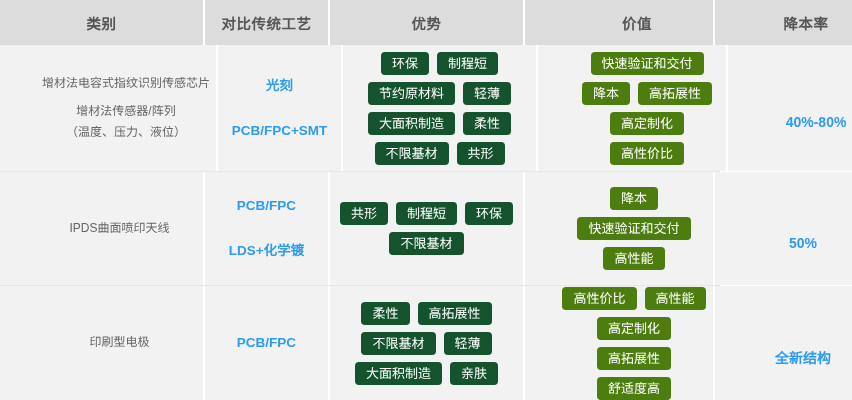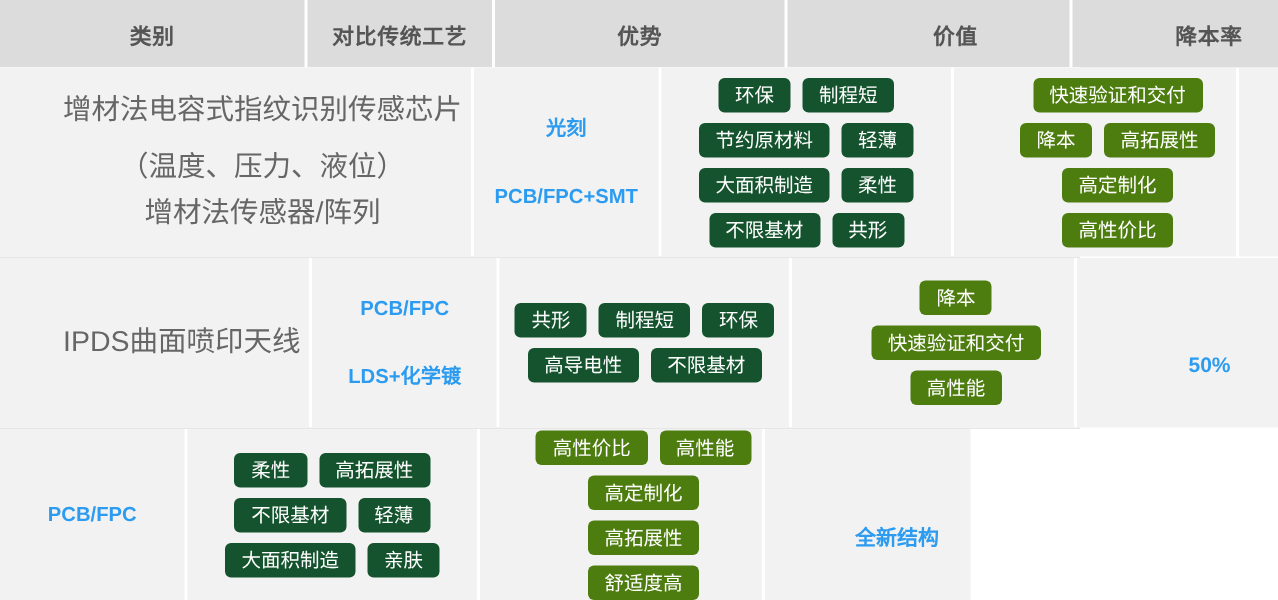--- a/index.html
+++ b/index.html
@@ -59,21 +59,21 @@
   .c-rate{flex:0 0 137px;padding-left:45px;}
 
   
   .cat-wrap{
     display:flex;flex-direction:column;
     align-items:center;justify-content:center;
     gap:11px;width:100%;
   }
   .cat-line{
     color:#666666;
-    font-size:19px;
+    font-size:12px;
     line-height:1.45;
     text-align:center;
     white-space:nowrap;
     margin-left:36px;
   }
   .cat-sub{
     display:flex;flex-direction:column;align-items:center;gap:3px;
   }
 
   
@@ -135,22 +135,22 @@
     <div class="th c-rate">降本率</div>
   </div>
 
   <div class="tbody">
 
     <div class="tr r1">
       <div class="td c-cat">
         <div class="cat-wrap">
           <div class="cat-line">增材法电容式指纹识别传感芯片</div>
           <div class="cat-sub">
+            <div class="cat-line">增材法传感器/阵列</div>
             <div class="cat-line">（温度、压力、液位）</div>
-            <div class="cat-line">增材法传感器/阵列</div>
           </div>
         </div>
       </div>
       <div class="td c-proc">
         <div class="proc-wrap">
           <div class="proc-line">光刻</div>
           <div class="proc-line">PCB/FPC+SMT</div>
         </div>
       </div>
       <div class="td c-adv">
@@ -189,37 +189,41 @@
         <div class="proc-wrap">
           <div class="proc-line">PCB/FPC</div>
           <div class="proc-line">LDS+化学镀</div>
         </div>
       </div>
       <div class="td c-adv">
         <div class="tags">
           <span class="tag adv">共形</span>
           <span class="tag adv">制程短</span>
           <span class="tag adv">环保</span>
-          <span class="tag adv">高导电性</span>
           <span class="tag adv">不限基材</span>
         </div>
       </div>
       <div class="td c-val">
         <div class="tags">
           <span class="tag val">降本</span>
           <span class="tag val">快速验证和交付</span>
           <span class="tag val">高性能</span>
         </div>
       </div>
       <div class="td c-rate">
         <div class="rate">50%</div>
       </div>
     </div>
 
     <div class="tr r3">
+      <div class="td c-cat">
+        <div class="cat-wrap">
+          <div class="cat-line">印刷型电极</div>
+        </div>
+      </div>
       <div class="td c-proc">
         <div class="proc-wrap">
           <div class="proc-line">PCB/FPC</div>
         </div>
       </div>
       <div class="td c-adv">
         <div class="tags">
           <span class="tag adv">柔性</span>
           <span class="tag adv">高拓展性</span>
           <span class="tag adv">不限基材</span>

